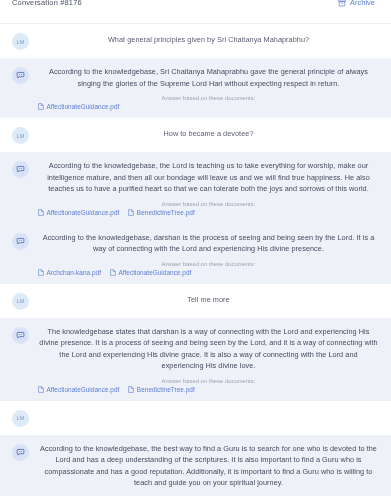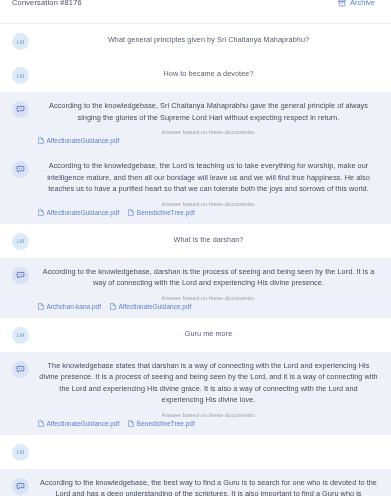--- a/index.html
+++ b/index.html
@@ -168,26 +168,20 @@
 
 </div>
 
 <div class="conversation" id="conversation">
     <div class="msg-row user">
       <div class="avatar user">LM</div>
       <div class="msg-body">
         <p class="msg-text">What general principles given by Sri Chaitanya Mahaprabhu?</p>
       </div>
     </div>
-    <div class="msg-row user">
-      <div class="avatar user">LM</div>
-      <div class="msg-body">
-        <p class="msg-text">How to became a devotee?</p>
-      </div>
-    </div>
     <div class="msg-row assistant">
       <div class="avatar assistant">
         <span>
           <svg class="icon-svg" width="9" height="9" viewBox="0 0 18 18" fill="none" stroke="#3b5bb5" stroke-width="1.5" stroke-linejoin="round">
             <path d="M2.2 4.4a1.6 1.6 0 0 1 1.6-1.6h10.4a1.6 1.6 0 0 1 1.6 1.6v5.4a1.6 1.6 0 0 1-1.6 1.6H7.2l-3.4 2.6v-2.6a1.6 1.6 0 0 1-1.6-1.6z"></path>
             <circle cx="6.6" cy="7.1" r="0.9" fill="#3b5bb5" stroke="none"></circle>
             <circle cx="11.2" cy="7.1" r="0.9" fill="#3b5bb5" stroke="none"></circle>
           </svg>
         </span>
       </div>
@@ -200,20 +194,26 @@
               <svg class="icon-svg" width="6" height="7" viewBox="0 0 12 14" fill="none" stroke="#5b7fd4" stroke-width="1.2">
                 <path d="M1.2 1.2h5.6L10.8 5v7.8H1.2z"></path>
                 <path d="M6.8 1.2V5h4"></path>
               </svg>
             </span>
             <span>AffectionateGuidance.pdf</span>
           </a>
         </div>
       </div>
     </div>
+    <div class="msg-row user">
+      <div class="avatar user">LM</div>
+      <div class="msg-body">
+        <p class="msg-text">How to became a devotee?</p>
+      </div>
+    </div>
     <div class="msg-row assistant">
       <div class="avatar assistant">
         <span>
           <svg class="icon-svg" width="9" height="9" viewBox="0 0 18 18" fill="none" stroke="#3b5bb5" stroke-width="1.5" stroke-linejoin="round">
             <path d="M2.2 4.4a1.6 1.6 0 0 1 1.6-1.6h10.4a1.6 1.6 0 0 1 1.6 1.6v5.4a1.6 1.6 0 0 1-1.6 1.6H7.2l-3.4 2.6v-2.6a1.6 1.6 0 0 1-1.6-1.6z"></path>
             <circle cx="6.6" cy="7.1" r="0.9" fill="#3b5bb5" stroke="none"></circle>
             <circle cx="11.2" cy="7.1" r="0.9" fill="#3b5bb5" stroke="none"></circle>
           </svg>
         </span>
       </div>
@@ -235,26 +235,20 @@
               <svg class="icon-svg" width="6" height="7" viewBox="0 0 12 14" fill="none" stroke="#5b7fd4" stroke-width="1.2">
                 <path d="M1.2 1.2h5.6L10.8 5v7.8H1.2z"></path>
                 <path d="M6.8 1.2V5h4"></path>
               </svg>
             </span>
             <span>BenedictineTree.pdf</span>
           </a>
         </div>
       </div>
     </div>
-    <div class="msg-row user">
-      <div class="avatar user">LM</div>
-      <div class="msg-body">
-        <p class="msg-text">What is the darshan?</p>
-      </div>
-    </div>
     <div class="msg-row assistant">
       <div class="avatar assistant">
         <span>
           <svg class="icon-svg" width="9" height="9" viewBox="0 0 18 18" fill="none" stroke="#3b5bb5" stroke-width="1.5" stroke-linejoin="round">
             <path d="M2.2 4.4a1.6 1.6 0 0 1 1.6-1.6h10.4a1.6 1.6 0 0 1 1.6 1.6v5.4a1.6 1.6 0 0 1-1.6 1.6H7.2l-3.4 2.6v-2.6a1.6 1.6 0 0 1-1.6-1.6z"></path>
             <circle cx="6.6" cy="7.1" r="0.9" fill="#3b5bb5" stroke="none"></circle>
             <circle cx="11.2" cy="7.1" r="0.9" fill="#3b5bb5" stroke="none"></circle>
           </svg>
         </span>
       </div>
@@ -279,21 +273,21 @@
               </svg>
             </span>
             <span>AffectionateGuidance.pdf</span>
           </a>
         </div>
       </div>
     </div>
     <div class="msg-row user">
       <div class="avatar user">LM</div>
       <div class="msg-body">
-        <p class="msg-text">Guru me more</p>
+        <p class="msg-text">Tell me more</p>
       </div>
     </div>
     <div class="msg-row assistant">
       <div class="avatar assistant">
         <span>
           <svg class="icon-svg" width="9" height="9" viewBox="0 0 18 18" fill="none" stroke="#3b5bb5" stroke-width="1.5" stroke-linejoin="round">
             <path d="M2.2 4.4a1.6 1.6 0 0 1 1.6-1.6h10.4a1.6 1.6 0 0 1 1.6 1.6v5.4a1.6 1.6 0 0 1-1.6 1.6H7.2l-3.4 2.6v-2.6a1.6 1.6 0 0 1-1.6-1.6z"></path>
             <circle cx="6.6" cy="7.1" r="0.9" fill="#3b5bb5" stroke="none"></circle>
             <circle cx="11.2" cy="7.1" r="0.9" fill="#3b5bb5" stroke="none"></circle>
           </svg>

